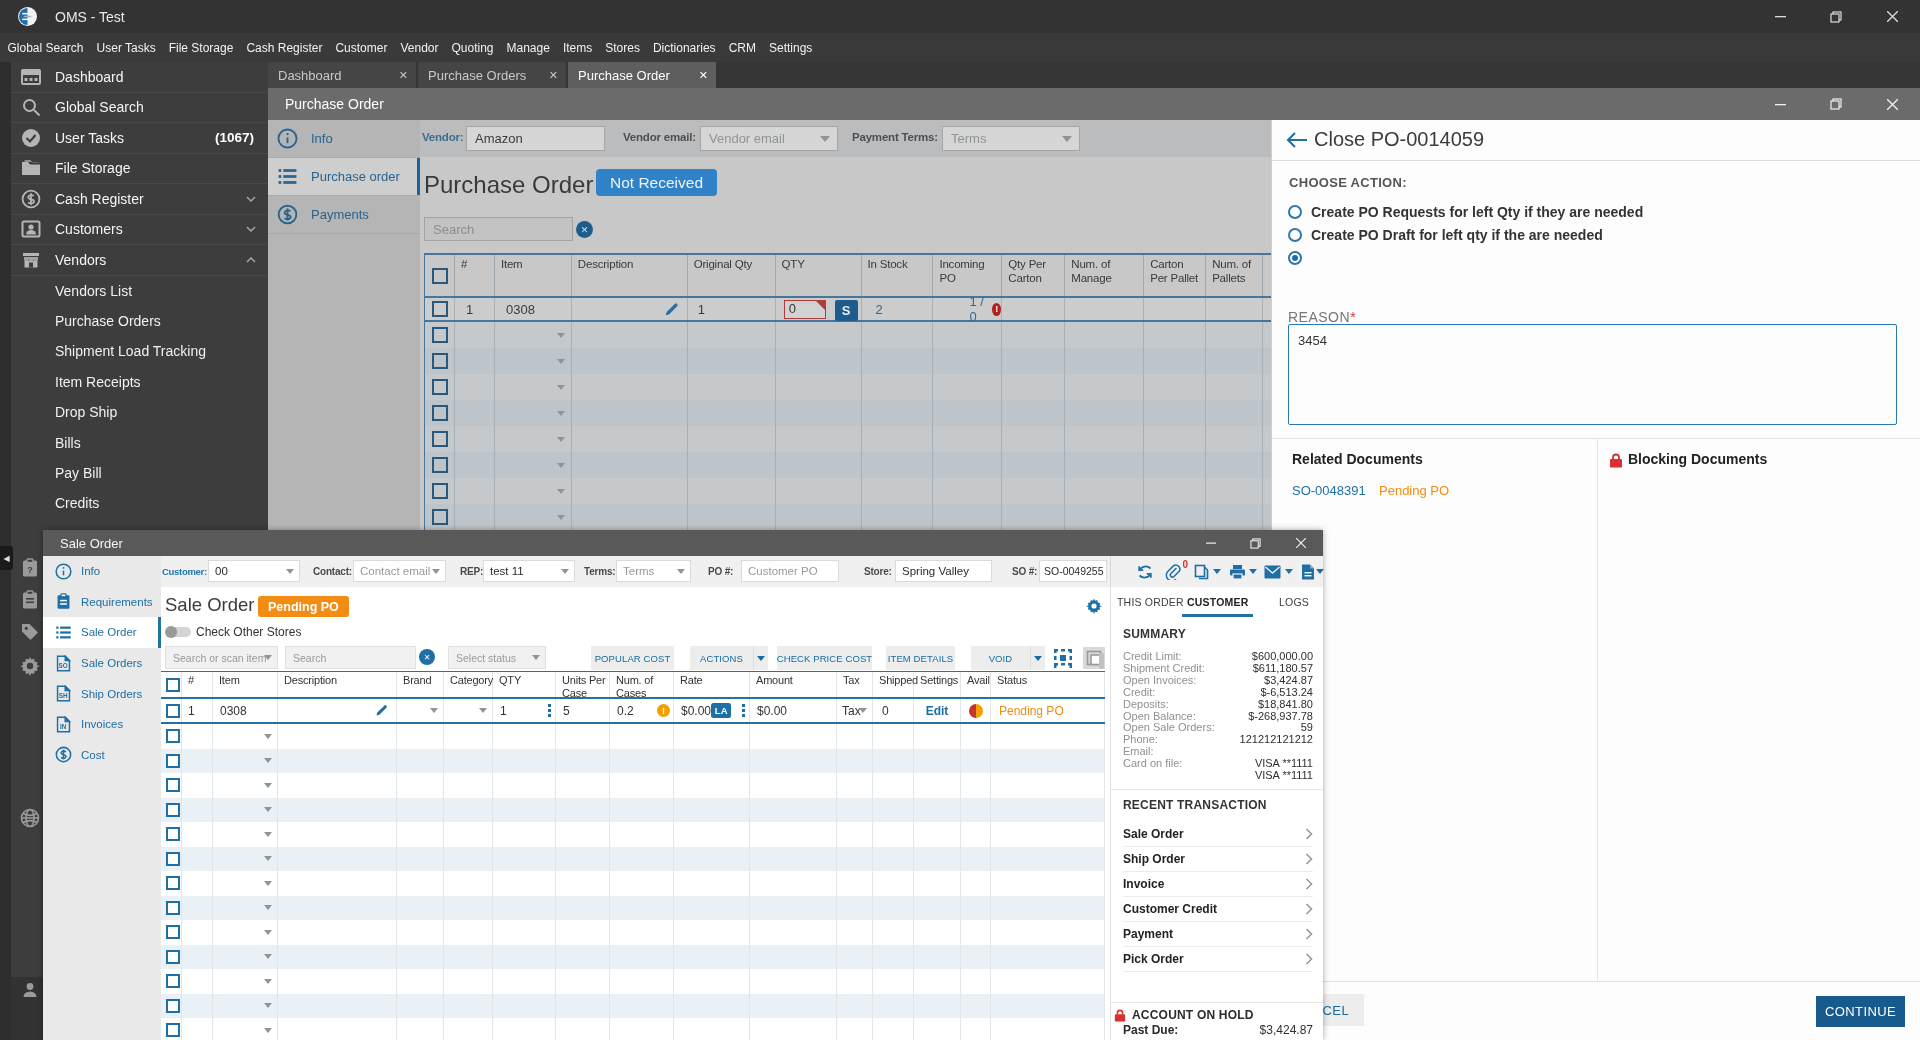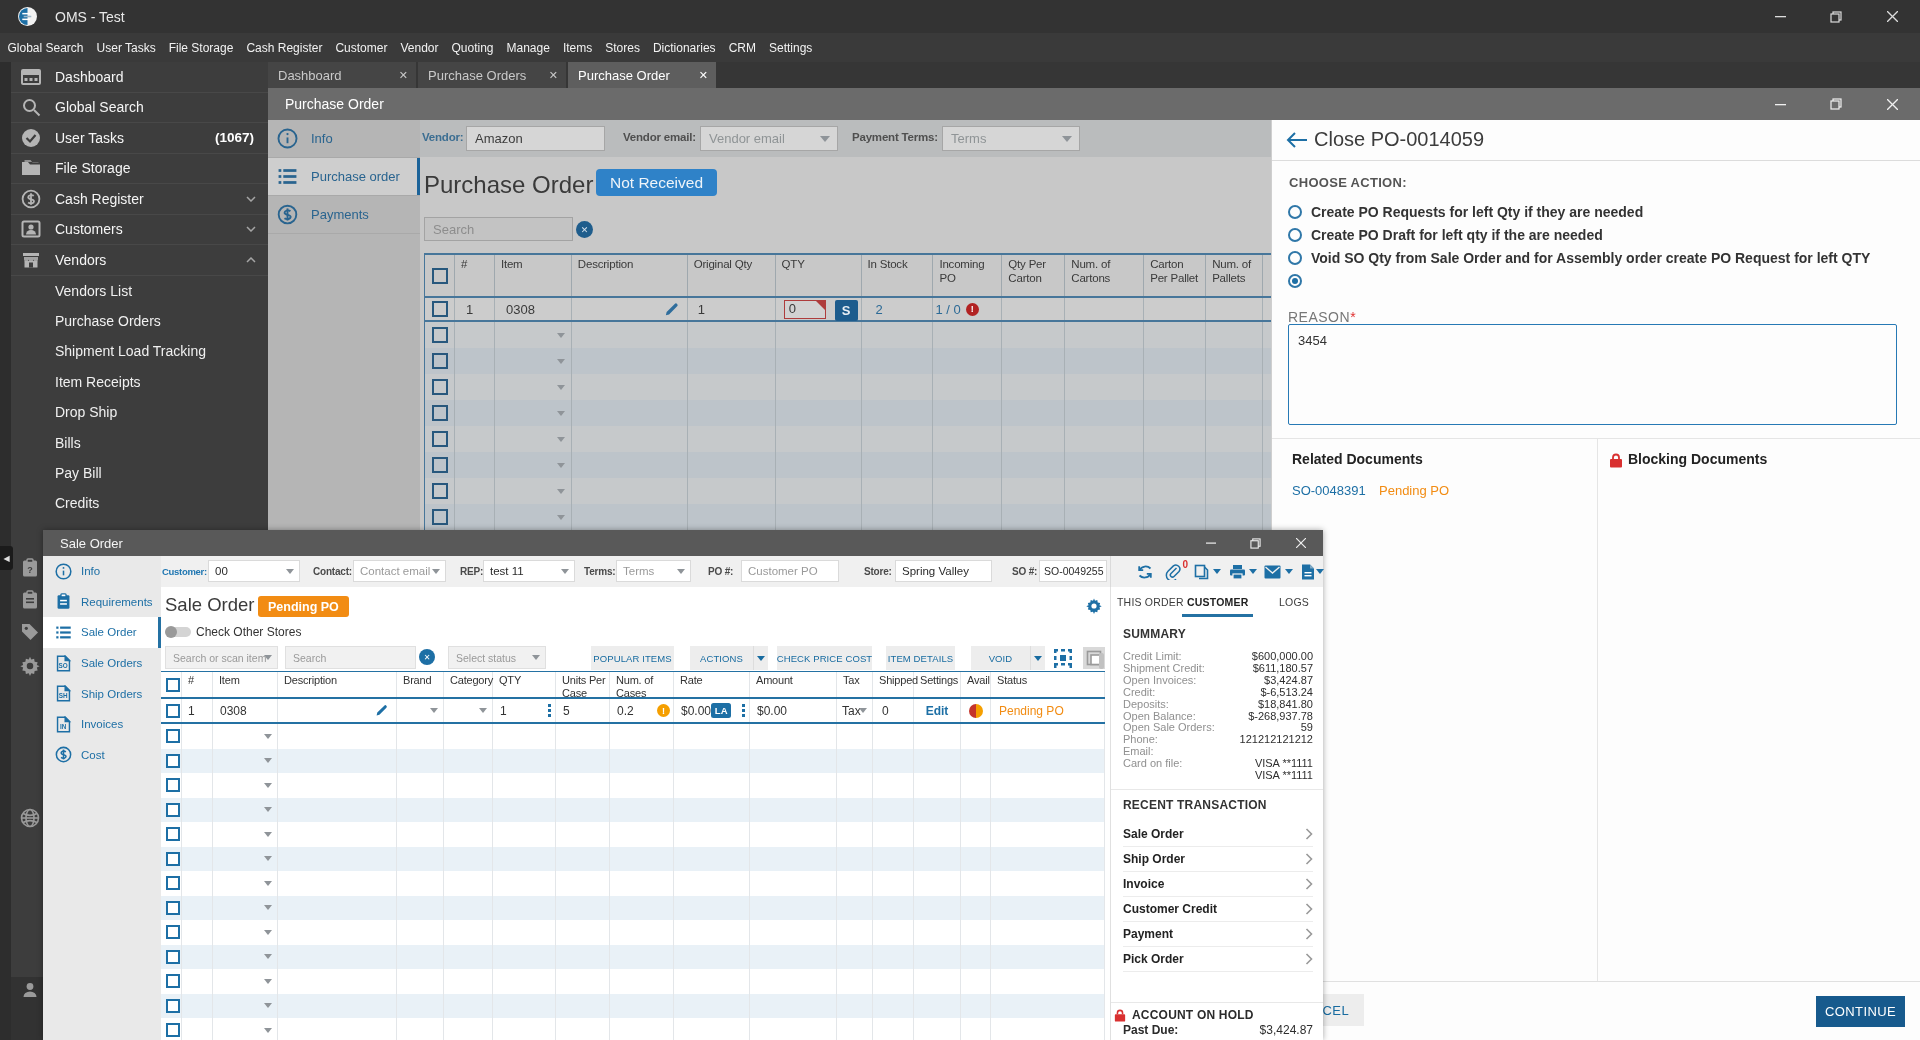--- a/index.html
+++ b/index.html
@@ -494,21 +494,21 @@
                 <span class="po-chk"></span>
               </div>
               <div class="po-th" style="width: 40px;">#</div>
               <div class="po-th" style="width: 77px;">Item</div>
               <div class="po-th" style="width: 116px;">Description</div>
               <div class="po-th" style="width: 88px;">Original Qty</div>
               <div class="po-th" style="width: 86px;">QTY</div>
               <div class="po-th" style="width: 72px;">In Stock</div>
               <div class="po-th" style="width: 69px;">Incoming PO</div>
               <div class="po-th" style="width: 63px;">Qty Per Carton</div>
-              <div class="po-th" style="width: 79px;">Num. of Cartons</div>
+              <div class="po-th" style="width: 79px;">Num. of Manage</div>
               <div class="po-th" style="width: 62px;">Carton Per Pallet</div>
               <div class="po-th" style="width: 57px;">Num. of Pallets</div>
               <div class="po-th" style="width: 60px;"></div>
             </div>
             <div class="po-row first">
               <div class="po-td" style="width: 30px;">
                 <span class="po-chk"></span>
               </div>
               <div class="po-td" style="width: 40px; padding-left: 11px;">1</div>
               <div class="po-td" style="width: 77px; padding-left: 11px;">0308</div>
@@ -519,21 +519,21 @@
                   </svg>
                 </span>
               </div>
               <div class="po-td" style="width: 88px; padding-left: 10px;">1</div>
               <div class="po-td" style="width: 86px;">
                 <span style="position:absolute;left:8px;top:2px;width:42px;height:19px;background:#d2d2d2;border:1.5px solid #ae3c3c;padding-left:4px;font-size:13px;color:#3a3a3a;overflow:hidden;">0<i style="position:absolute;right:0;top:0;border-left:9px solid transparent;border-top:9px solid #ae3c3c;"></i></span>
                 <span style="position:absolute;left:59px;top:1.5px;width:23px;height:21px;background:#1d5c8d;color:#e9eff4;font-size:13px;font-weight:bold;display:flex;align-items:center;justify-content:center;border-radius:2px;">S</span>
               </div>
               <div class="po-td" style="width: 72px; padding-left: 14px; color: rgb(44, 106, 150);">2</div>
               <div class="po-td" style="width: 69px;">
-                <span style="padding-left:2px;color:#2c6a96;">1 / 0</span>
+                <span style="padding-left:12px;color:#2c6a96;margin-left:24px;">1 / 0</span>
                 <span class="err-dot" style="margin-left:5px;">!</span>
               </div>
               <div class="po-td" style="width: 63px;"></div>
               <div class="po-td" style="width: 79px;"></div>
               <div class="po-td" style="width: 62px;"></div>
               <div class="po-td" style="width: 57px;"></div>
               <div class="po-td" style="width: 60px;"></div>
             </div>
             <div class="po-row" style="background: rgb(198, 201, 203);">
               <div class="po-td" style="width: 30px;">
@@ -701,24 +701,20 @@
         </div>
         <div class="cp-choose">CHOOSE ACTION:</div>
         <div class="cp-radios">
             <div class="cp-radio">
               <span class="rc"></span>
               <span class="rl">Create PO Requests for left Qty if they are needed</span>
             </div>
             <div class="cp-radio">
               <span class="rc"></span>
               <span class="rl">Create PO Draft for left qty if the are needed</span>
-            </div>
-            <div class="cp-radio">
-              <span class="rc"></span>
-              <span class="rl">Void SO Qty from Sale Order and for Assembly order create PO Request for left QTY</span>
             </div>
             <div class="cp-radio">
               <span class="rc on"></span>
             </div>
           </div>
         <div class="cp-reason"><span>REASON</span><span class="req">*</span></div>
         <textarea class="cp-textarea" style="">3454</textarea>
         <div class="cp-divider"></div>
         <div class="cp-vdivider"></div>
         <span class="cp-sechead" style="left:20px; top:331px;">Related Documents</span>
@@ -934,21 +930,21 @@
           <span class="dd sm"></span>
         </div>
       <div class="so-filter" style="left:124px; width:131px;">
           <span>Search</span>
         </div>
       <span class="so-clear">✕</span>
       <div class="so-filter" style="left:287px; width:98px;">
           <span>Select status</span>
           <span class="dd sm"></span>
         </div>
-      <div class="so-btn" style="left:430px; width:83px;">POPULAR ITEMS</div>
+      <div class="so-btn" style="left:430px; width:83px;">POPULAR COST</div>
       <div class="so-btn" style="left:529px; width:63px;">ACTIONS</div>
       <div class="so-btn-dd" style="left:592px;">
           <span class="dd"></span>
         </div>
       <div class="so-btn" style="left:616px; width:95px;">CHECK PRICE COST</div>
       <div class="so-btn" style="left:725px; width:69px;">ITEM DETAILS</div>
       <div class="so-btn" style="left:810px; width:59px;">VOID</div>
       <div class="so-btn-dd" style="left:869px;">
           <span class="dd"></span>
         </div>

